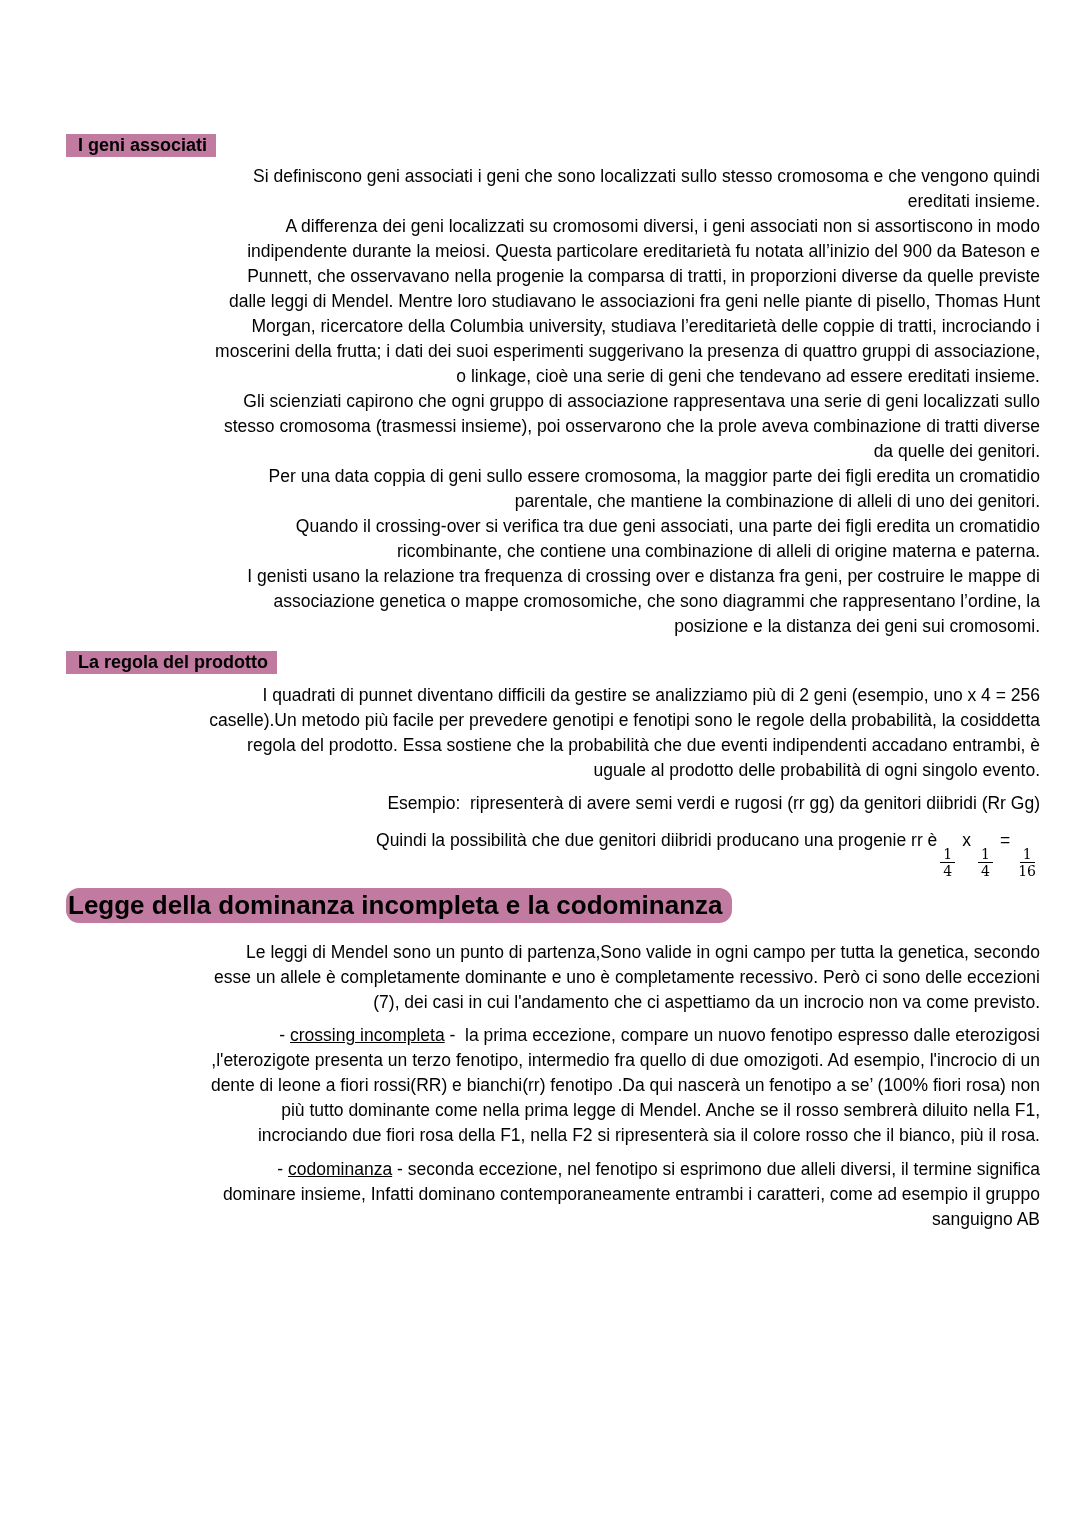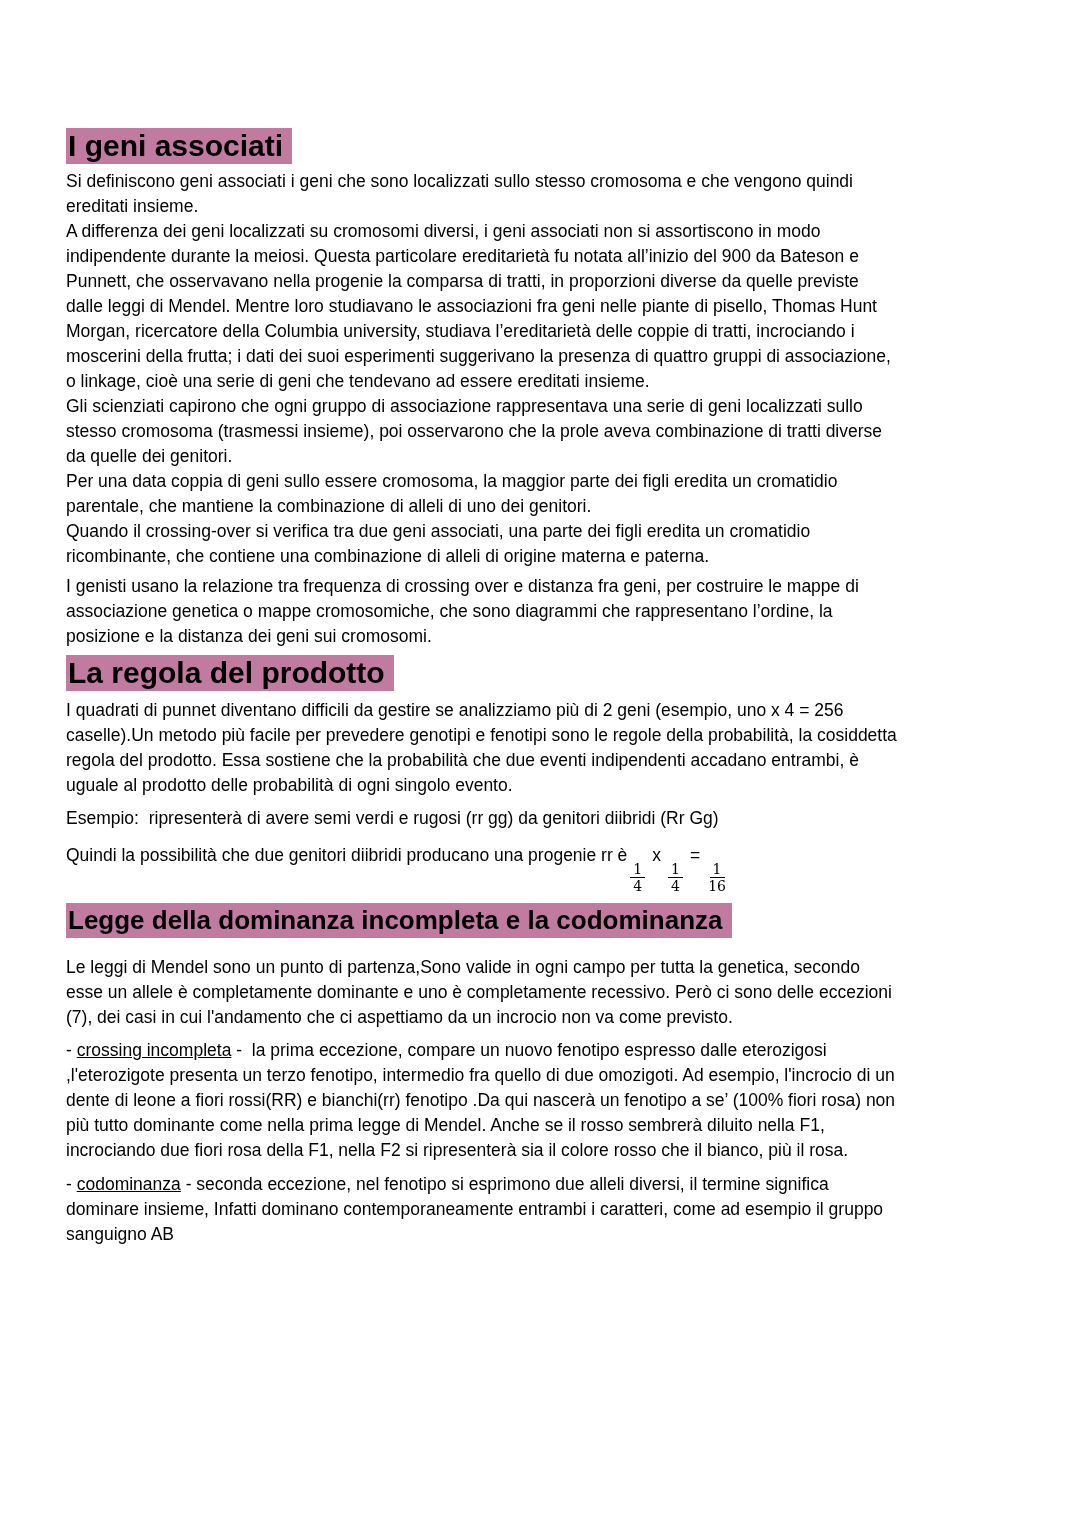--- a/index.html
+++ b/index.html
@@ -10,37 +10,38 @@
     box-sizing:border-box;
     padding:130px 40px 0 66px;
     font-family:"Liberation Sans",sans-serif;
     color:#000000;
     overflow:hidden;
   }
   .heading{margin:0;line-height:31px;}
   .hl{
     background:#c27ba0;
     font-weight:bold;
-    font-size:30px;
-    padding:1px 9px 2px 2px;
+    font-size:18px;
+    padding:1px 9px 2px 12px;
     white-space:pre-wrap;
   }
   .h2-wrap{margin-top:8px;}
   .h3-wrap{margin-top:7px;line-height:33px;}
   .h4-wrap{margin-top:8px;line-height:36px;}
-  .h4-wrap .hl{font-size:26px;padding:2px 10px 3px 2px;}
+  .h4-wrap .hl{font-size:26px;padding:2px 10px 3px 2px;border-radius:13px;}
   p{
     margin:0;
     font-size:17.5px;
     line-height:25px;
     white-space:pre-wrap;
     max-width:980px;
+    text-align:right;
   }
   .first-after-h{margin-top:3px;}
-  .mt5{margin-top:5px;}
+  .mt5{}
   .mt8{margin-top:8px;}
   .mt9{margin-top:9px;}
   .mt12{margin-top:12px;}
   .mt13{margin-top:13px;}
   .mt20{margin-top:4px;}
   .u{text-decoration:underline;}
   .frac{
     display:inline-flex;
     flex-direction:column;
     align-items:center;

